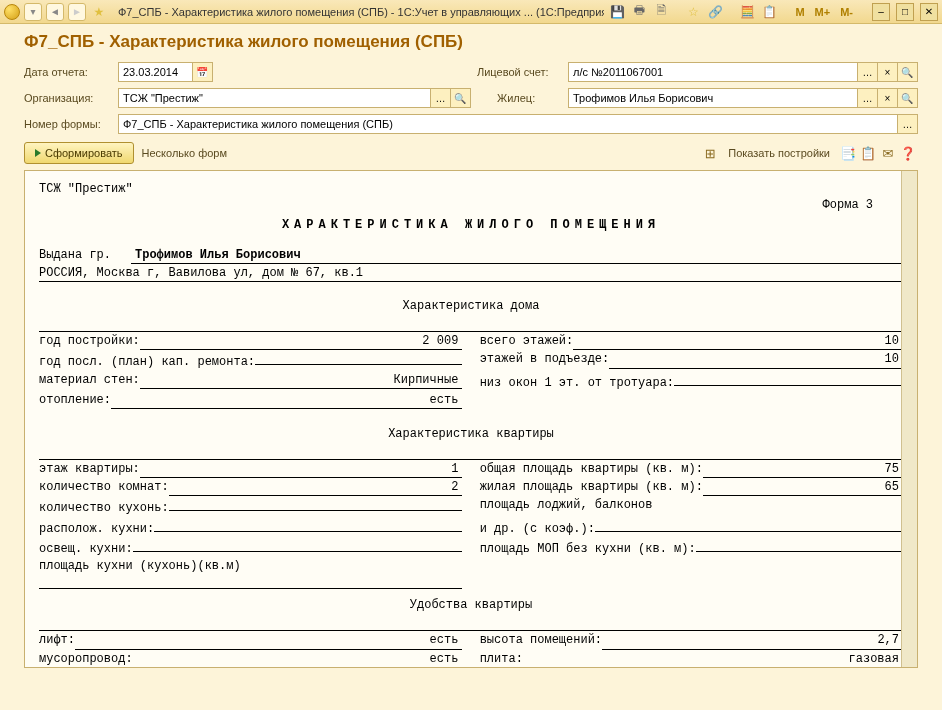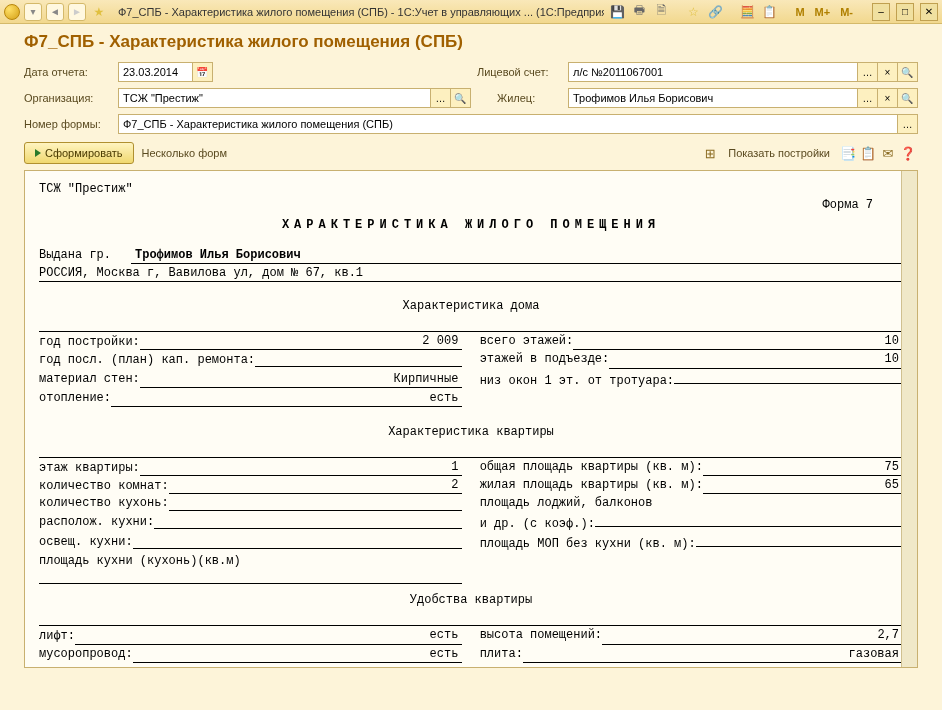--- a/index.html
+++ b/index.html
@@ -172,21 +172,21 @@
 }
 .doc-row {
   display: flex;
   margin: 1px 0;
 }
 .doc-col {
   width: 49%;
   display: flex;
   align-items: baseline;
 }
-.doc-col.gap { margin-right: 2%; align-items: center; }
+.doc-col.gap { margin-right: 2%; }
 .doc-label {
   white-space: nowrap;
 }
 .doc-line {
   flex: 1;
   border-bottom: 1px solid #000;
   min-height: 14px;
   text-align: right;
   padding-right: 4px;
 }
@@ -291,21 +291,21 @@
     <span class="link-btn">Показать постройки</span>
     <div class="small-ico">📑</div>
     <div class="small-ico">📋</div>
     <div class="small-ico">✉</div>
     <div class="small-ico" style="color:#d0a020">❓</div>
   </div>
 
   <div class="doc-area">
     <div class="doc-content">
       <div>ТСЖ "Престиж"</div>
-      <div class="right-label">Форма 7</div>
+      <div class="right-label">Форма 3</div>
       <div class="spaced">ХАРАКТЕРИСТИКА  ЖИЛОГО  ПОМЕЩЕНИЯ</div>
       <div style="height:8px"></div>
       <div class="doc-row">
         <span class="doc-label">Выдана гр.</span>
         <span style="width:20px"></span>
         <span class="doc-line-left" style="font-weight:bold">Трофимов Илья Борисович</span>
       </div>
       <div class="full-line">РОССИЯ, Москва г, Вавилова ул, дом № 67, кв.1</div>
       <div style="height:8px"></div>
       <div class="section-title">Характеристика дома</div>

